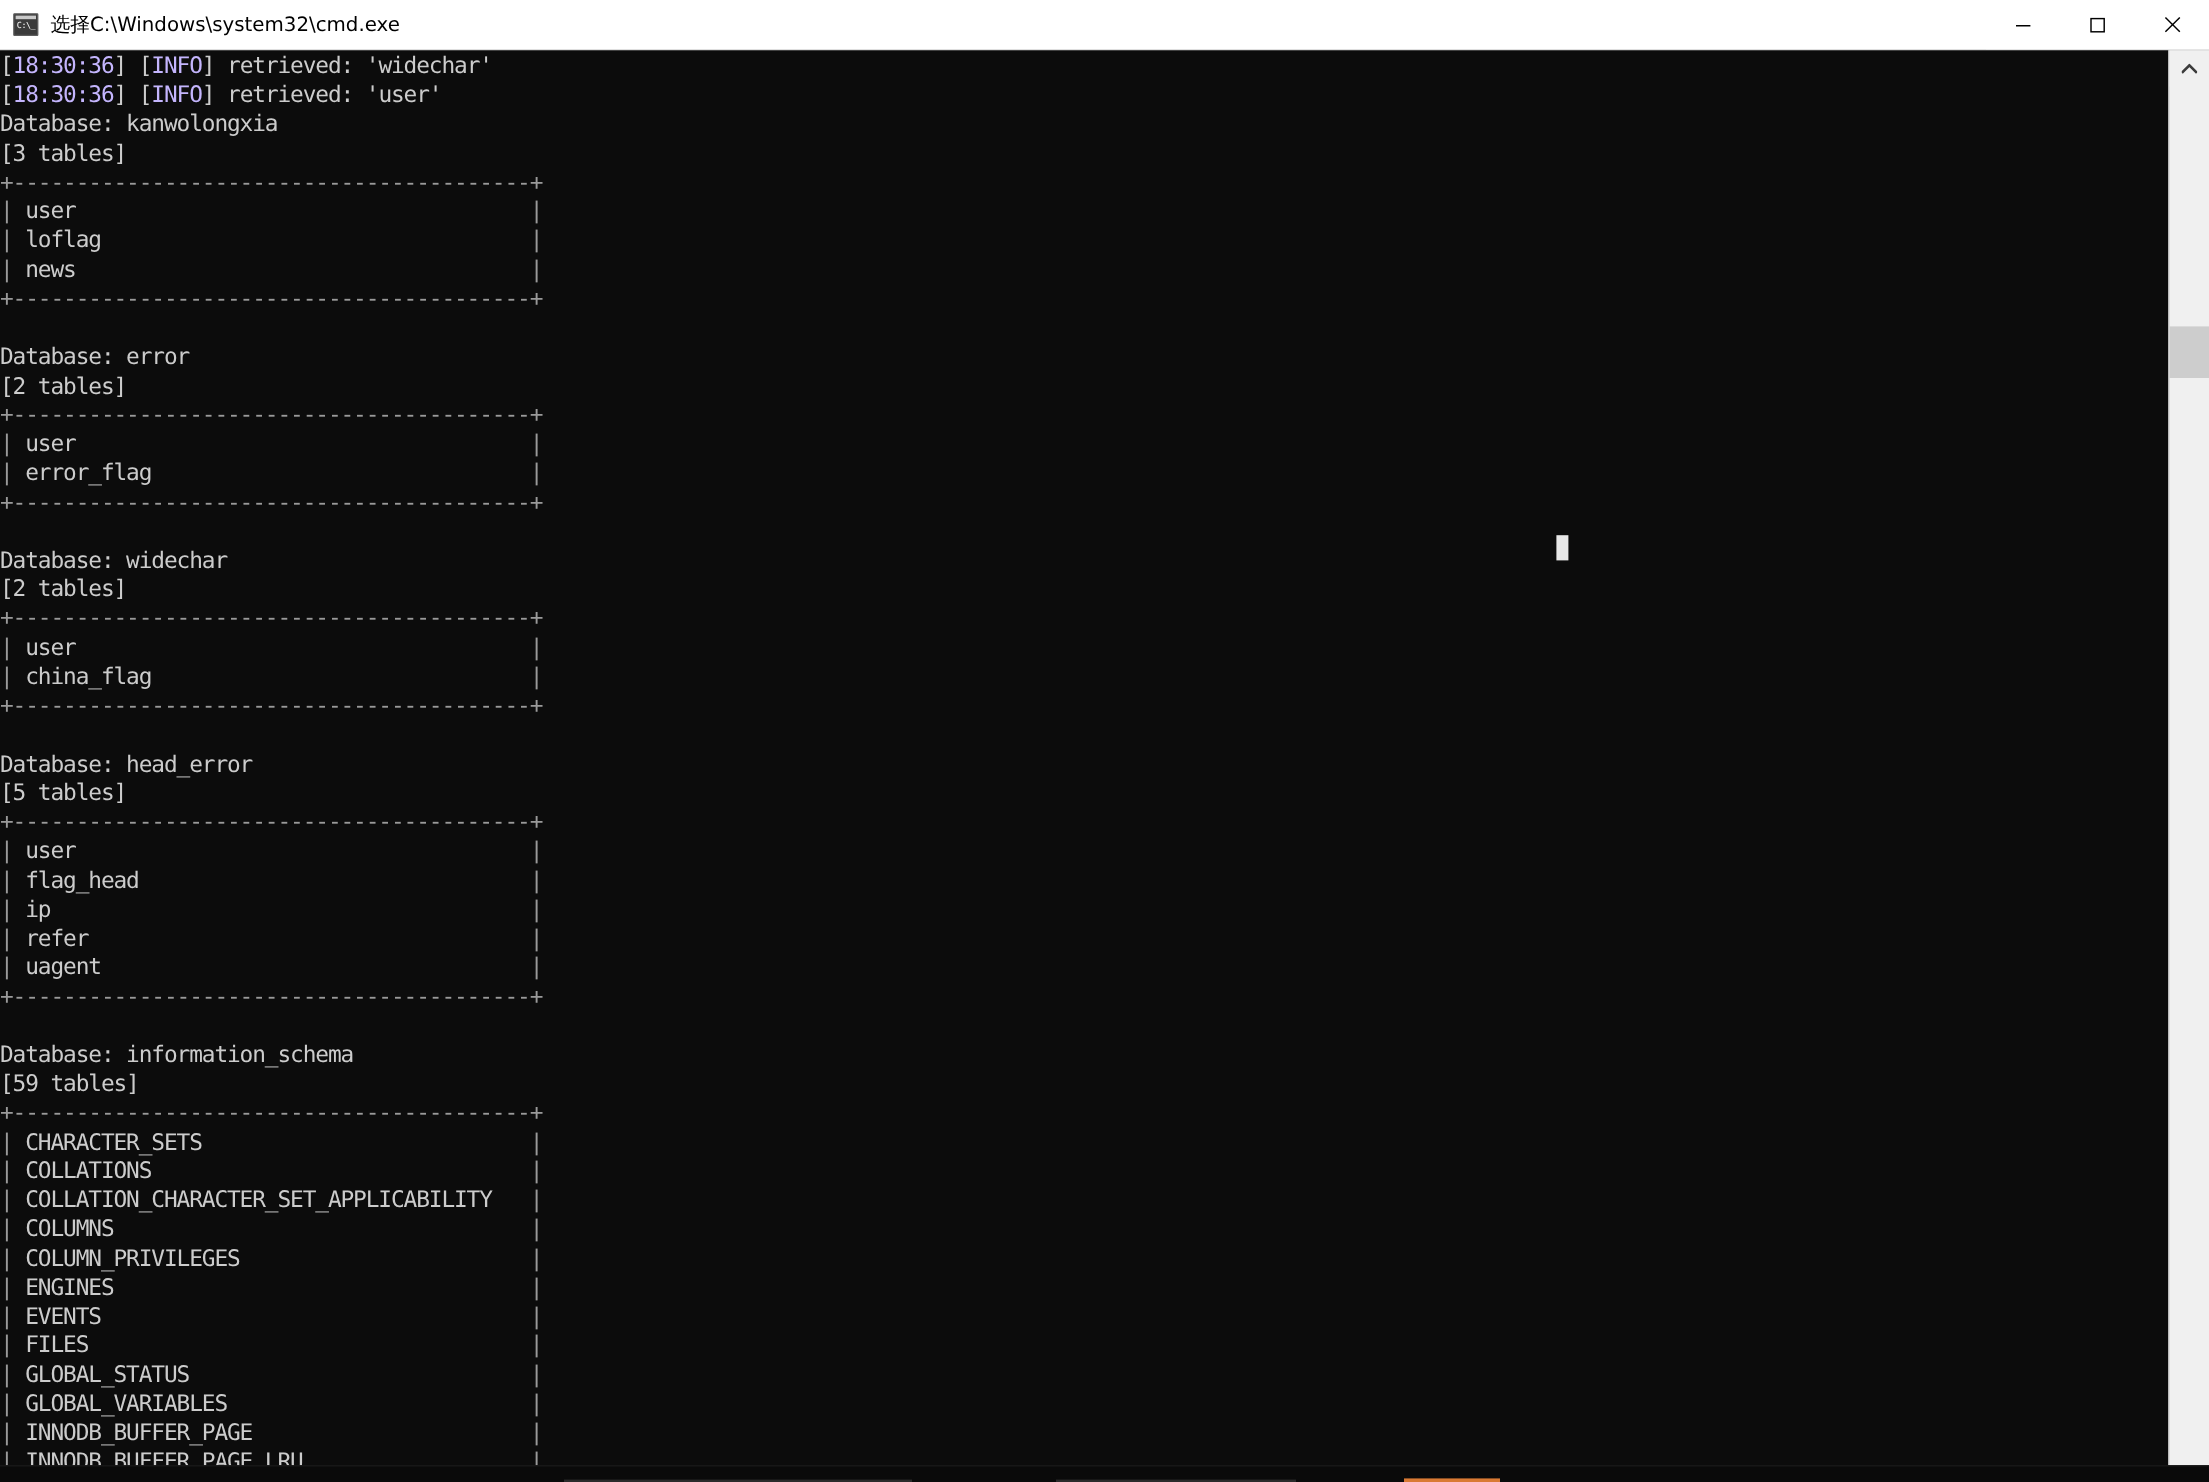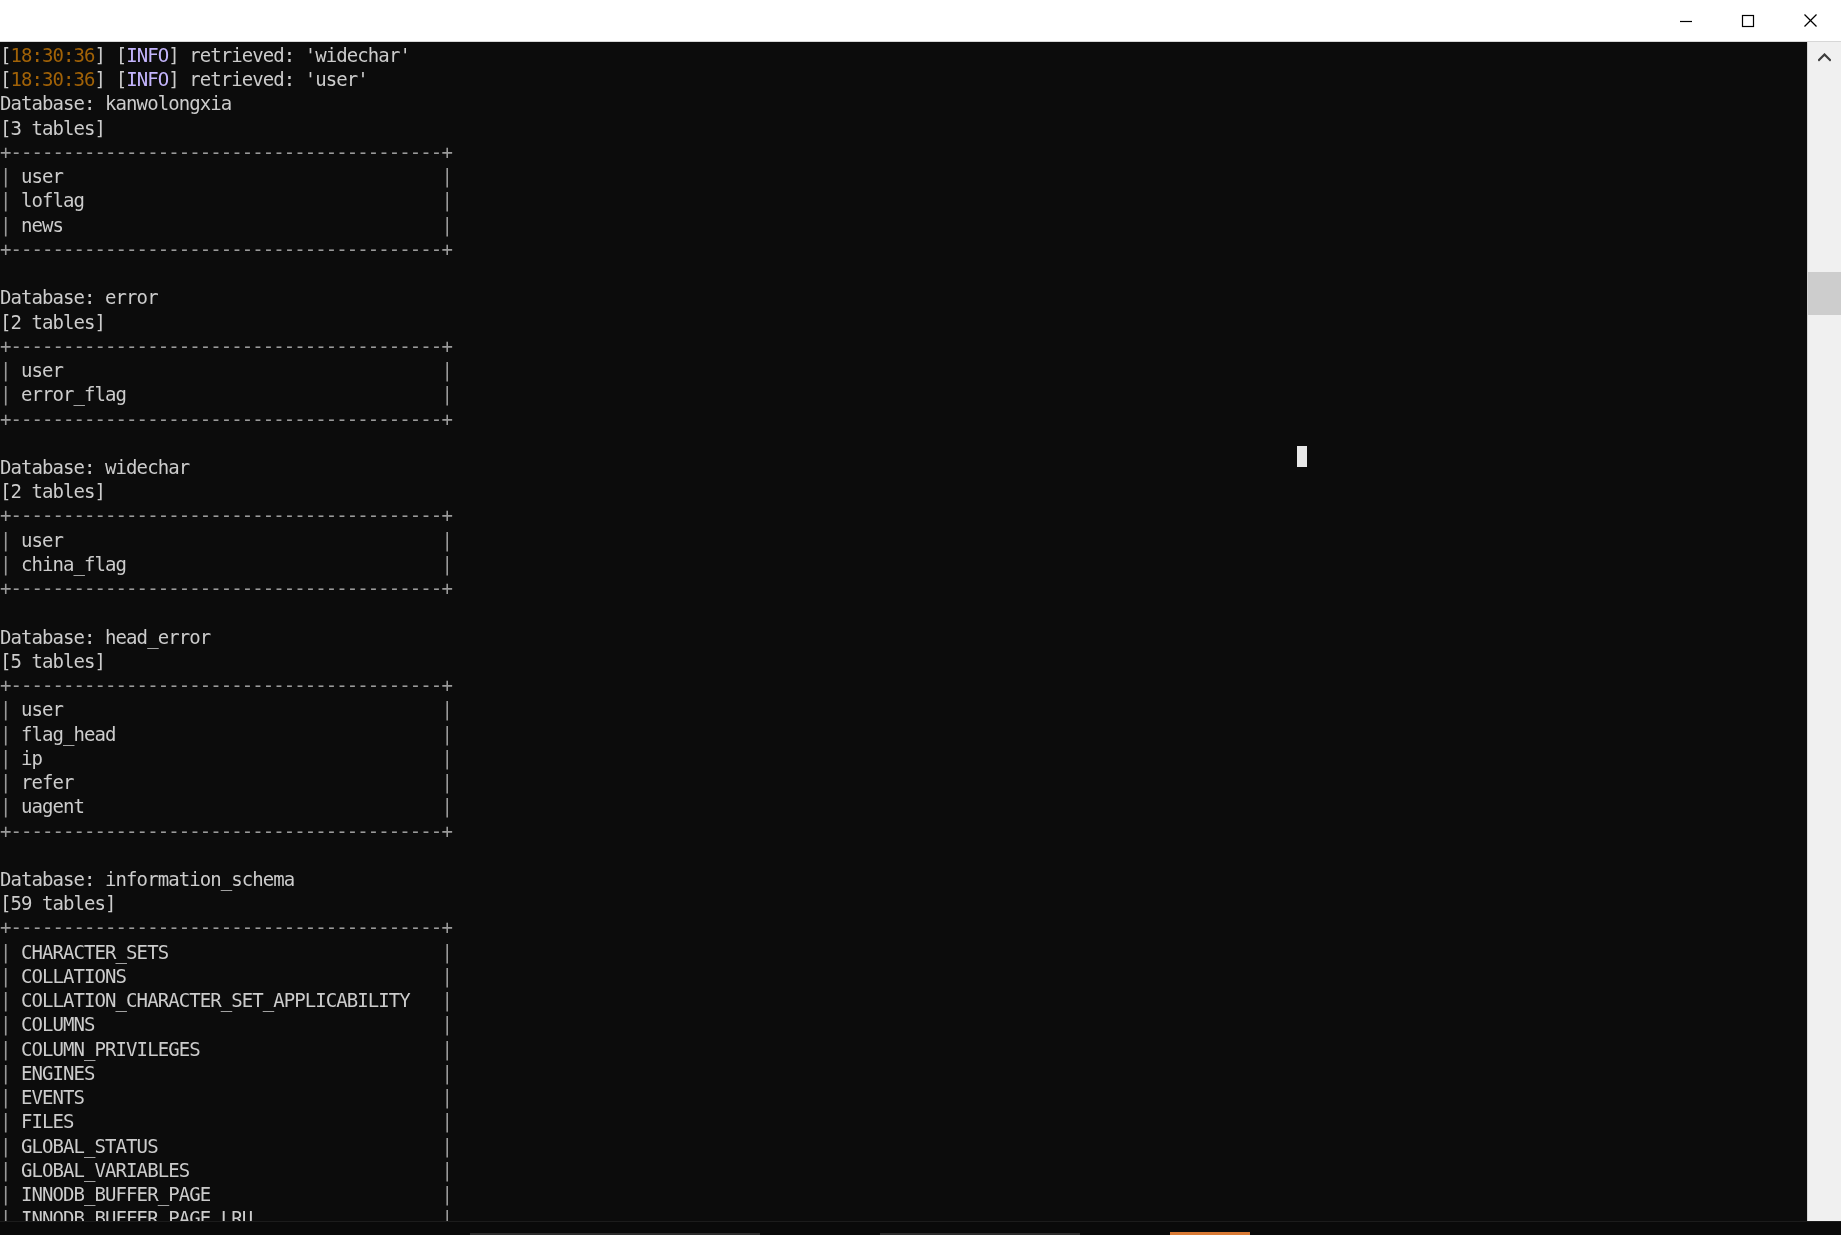--- a/index.html
+++ b/index.html
@@ -112,21 +112,21 @@
     top: 1px;
     margin: 0;
     padding: 0;
     font-family: "DejaVu Sans Mono", monospace;
     font-size: 19px;
     line-height: 24.23px;
     color: #cccccc;
     white-space: pre;
     letter-spacing: -0.93px;
   }
-  .c-blue  { color: #a16207; }
+  .c-blue  { color: #c4b5fd; }
   .c-green { color: #c4b5fd; }
   .c-grey  { color: #cccccc; }
   .c-dim   { color: #9a9a9a; }
 
   #caret {
     position: absolute;
     left: 1297px;
     top: 404px;
     width: 10px;
     height: 21px;
@@ -188,20 +188,24 @@
     height: 3px;
     background: #d97a34;
   }
 </style>
 </head>
 <body>
 
 <div id="window">
 
   <div id="titlebar">
+    <div id="title-left">
+      <span class="cmd-icon"></span>
+      <span id="title-text">选择C:\Windows\system32\cmd.exe</span>
+    </div>
     <div id="win-controls">
       <div class="win-btn">
         <svg width="14" height="14" viewBox="0 0 14 14">
             <line x1="1" y1="7.5" x2="13" y2="7.5" stroke="#000" stroke-width="1.2"></line>
           </svg>
       </div>
       <div class="win-btn">
         <svg width="14" height="14" viewBox="0 0 14 14">
             <rect x="1.5" y="1.5" width="11" height="11" fill="none" stroke="#000" stroke-width="1.2"></rect>
           </svg>

